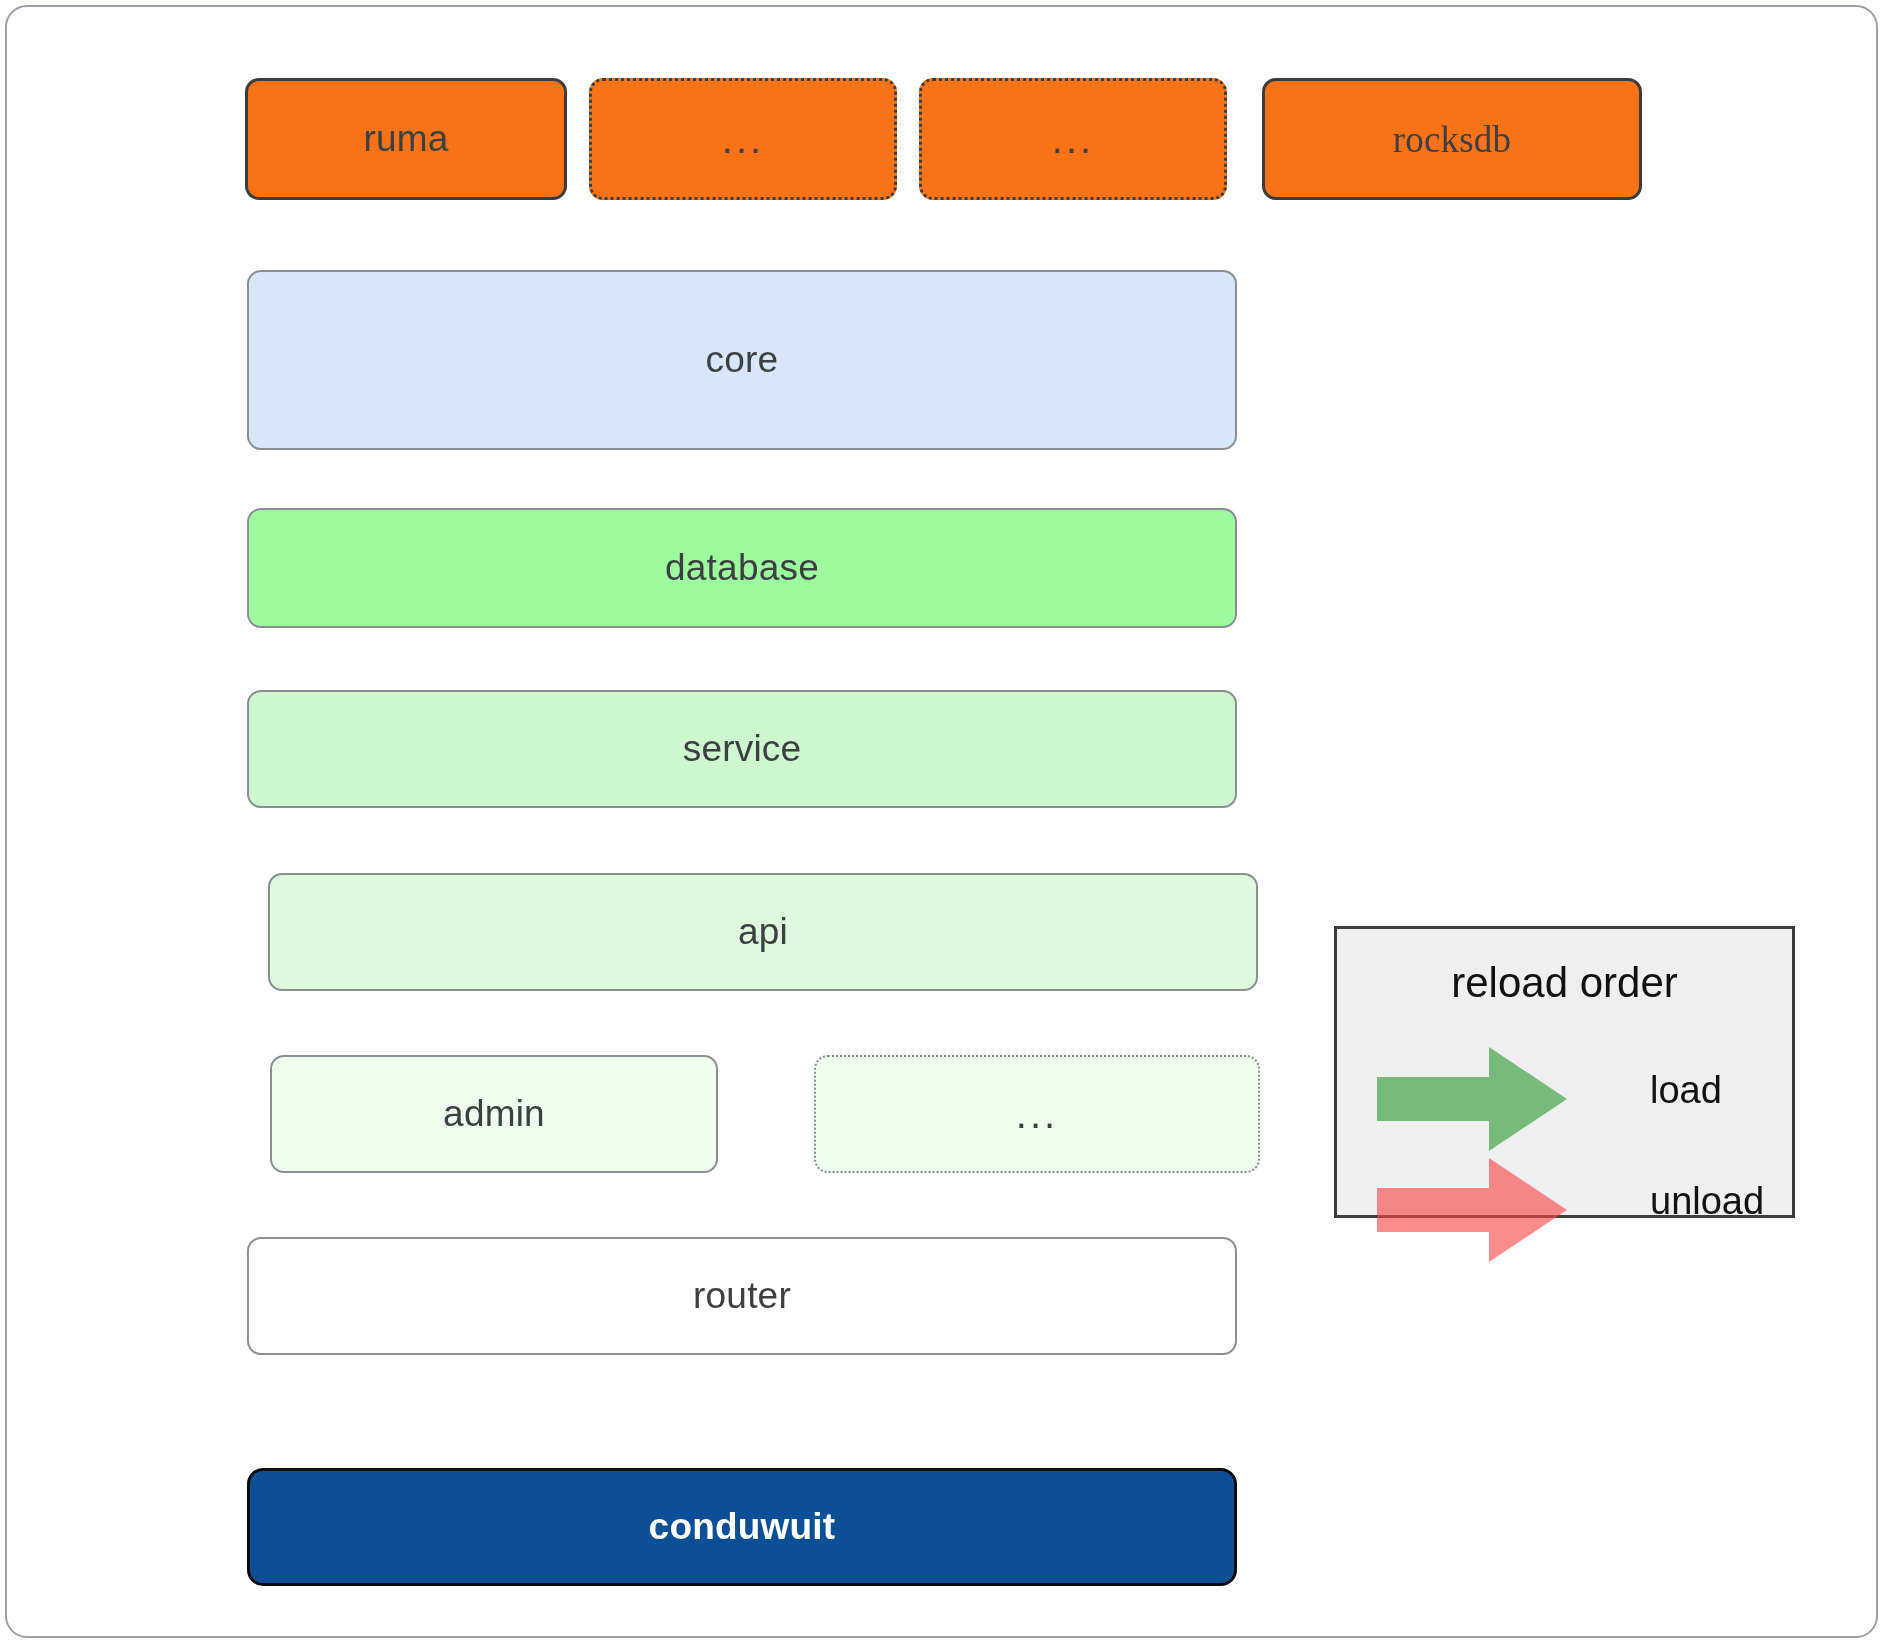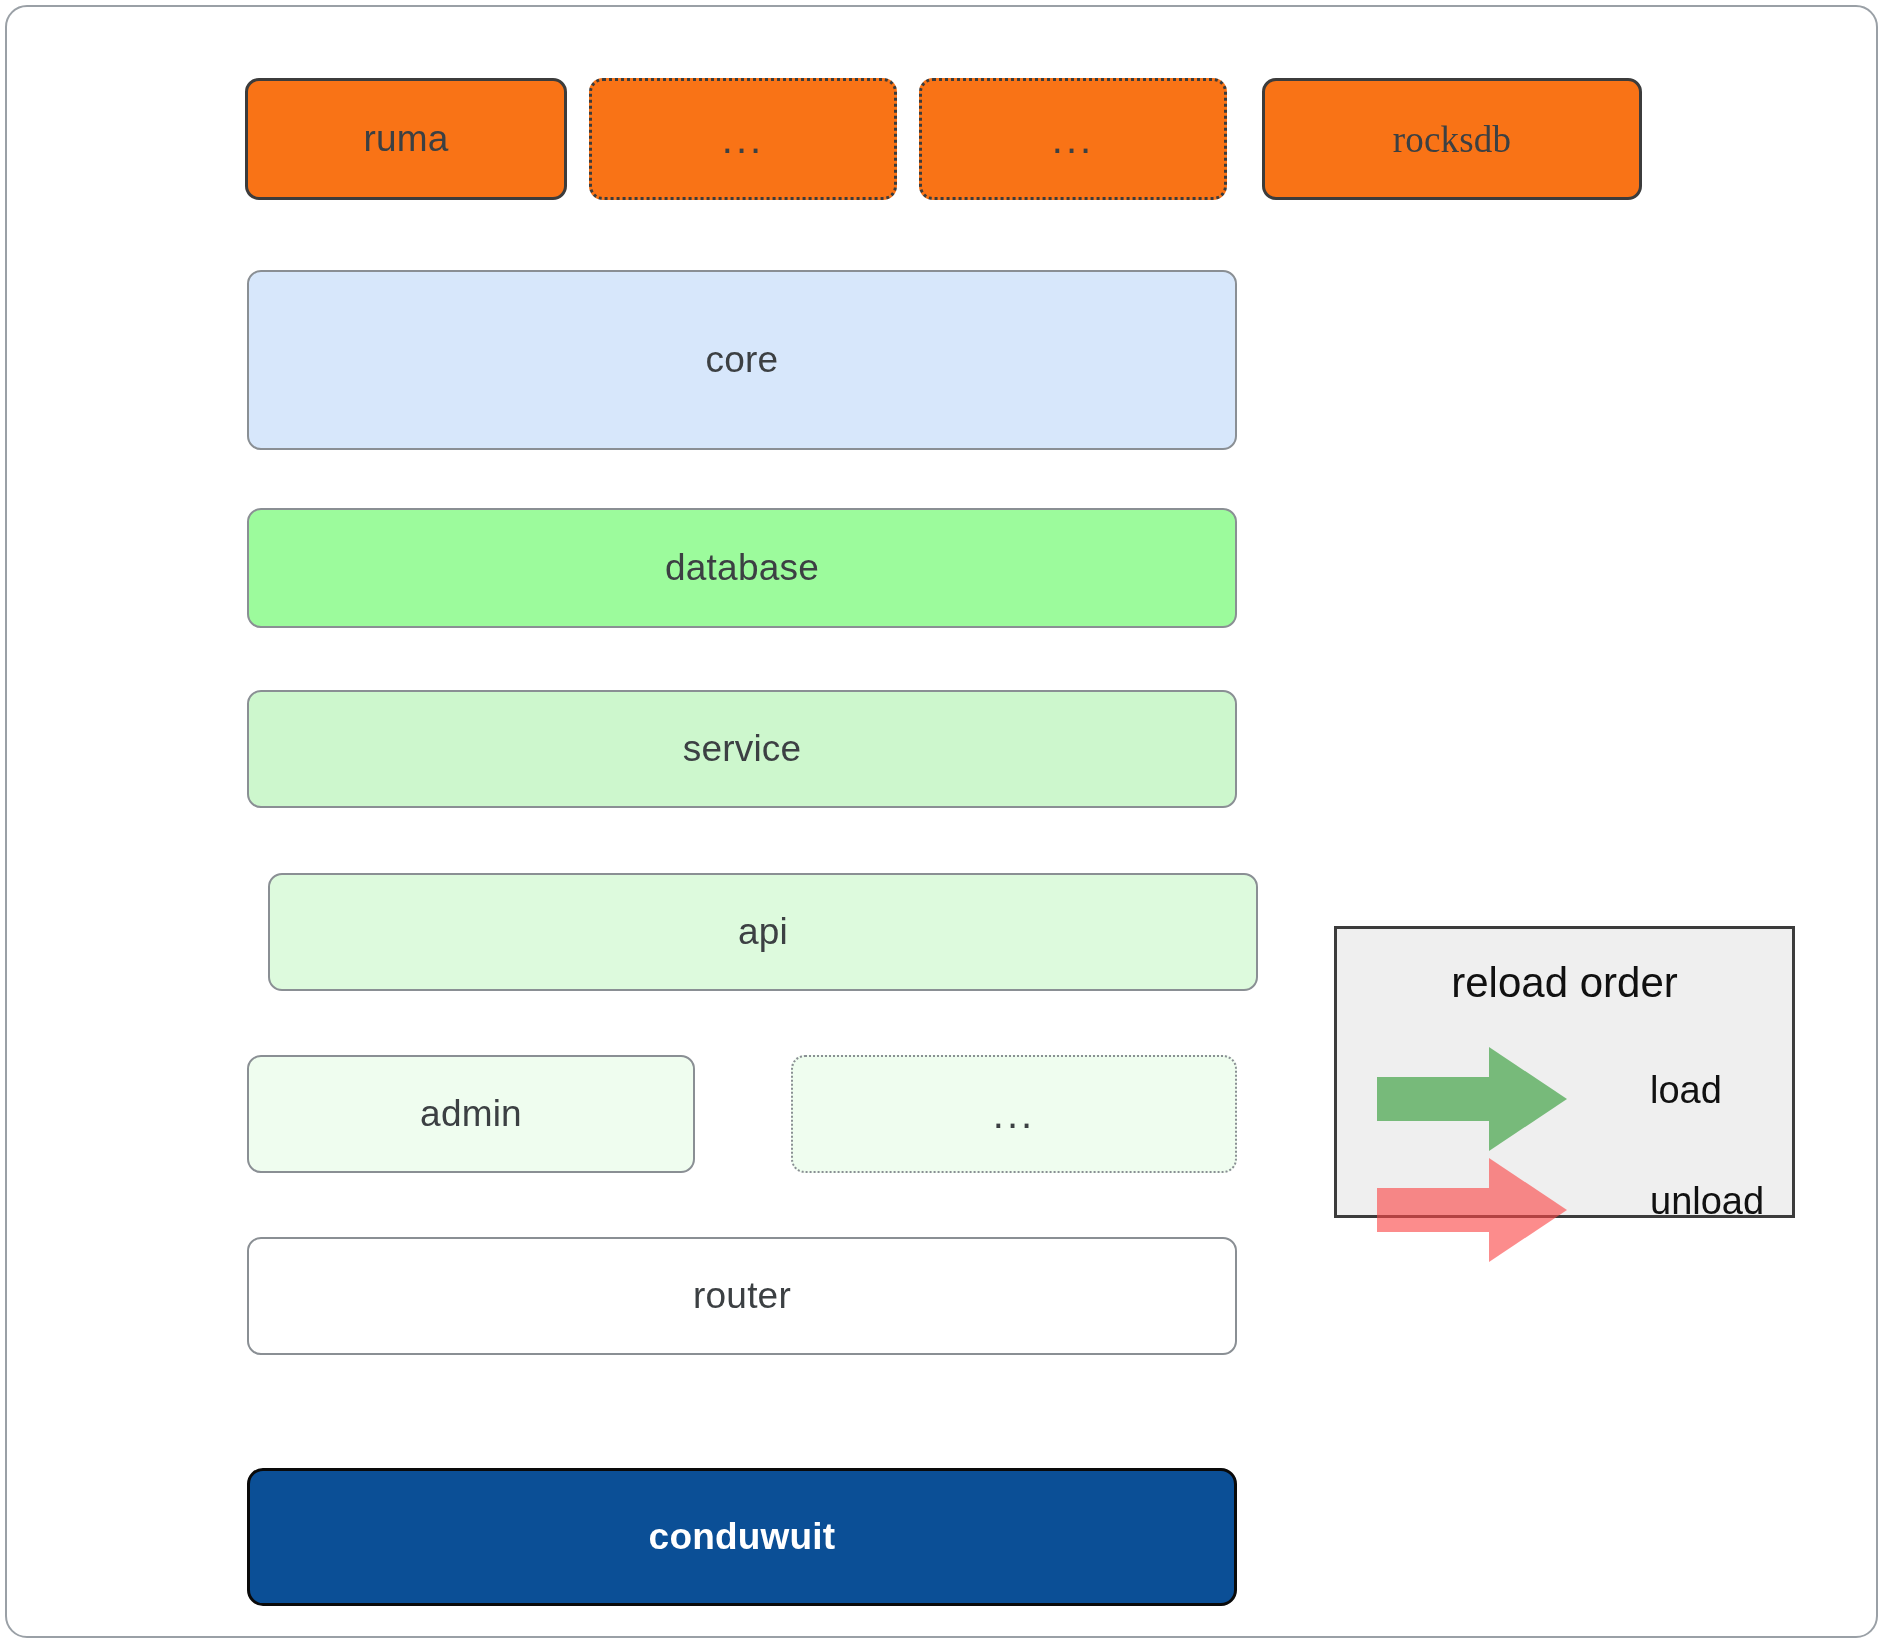--- a/index.html
+++ b/index.html
@@ -39,21 +39,21 @@
   .node.solid-dark { border: 3px solid #3c3c3c; }
   .node.dotted-dark { border: 3px dotted #3c3c3c; }
   .node.solid-gray { border: 2px solid #8a8f94; }
   .node.dotted-gray { border: 2px dotted #8a8f94; }
 
   .dep  { background: #f97316; }
   .core { background: #d7e7fb; }
   .db   { background: #9cfb9c; }
   .svc  { background: #cdf7cd; align-items: center; }
   .api  { background: #ddfadd; }
-  .adm  { background: #effdef; }
+  .adm  { background: #effdef; margin-left: 23px; }
   .rtr  { background: #ffffff; }
   .main {
     background: #0b4f96;
     color: #ffffff;
     font-weight: bold;
     border: 3px solid #0a0a0a;
     border-radius: 16px;
   }
   .ellipsis {
     font-size: 40px;
@@ -187,21 +187,21 @@
   </div>
 
   <div class="node adm dotted-gray" style="left:791px; top:1055px; width:446px; height:118px;">
     <span class="ellipsis">...</span>
   </div>
 
   <div class="node rtr solid-gray" style="left:247px; top:1237px; width:990px; height:118px;">
     <span>router</span>
   </div>
 
-  <div class="node main" style="left:247px; top:1468px; width:990px; height:138px;text-align:right;">
+  <div class="node main" style="left:247px; top:1468px; width:990px; height:118px;text-align:right;">
     <span>conduwuit</span>
   </div>
 
   
   
 
   
   <div id="legend">
     <div id="legend-title">reload order</div>
 

